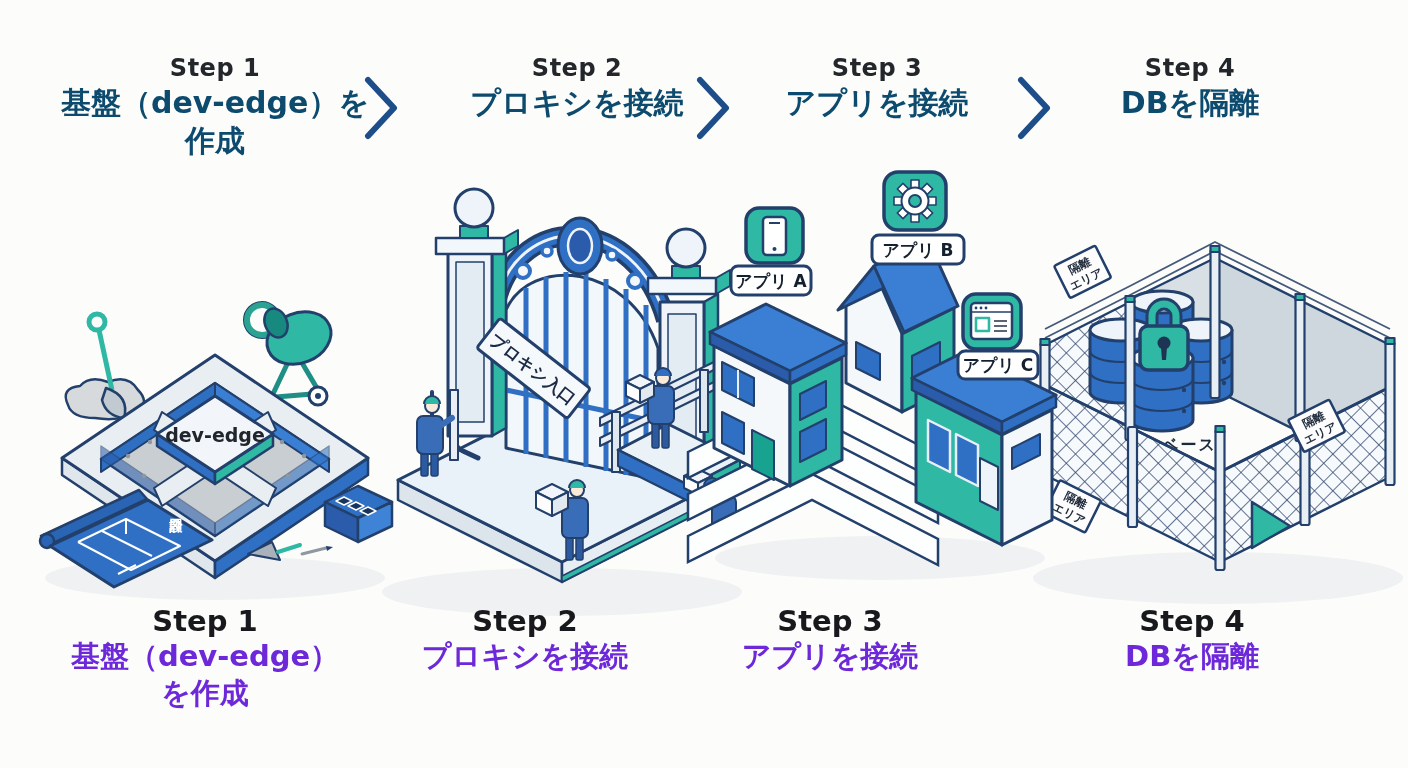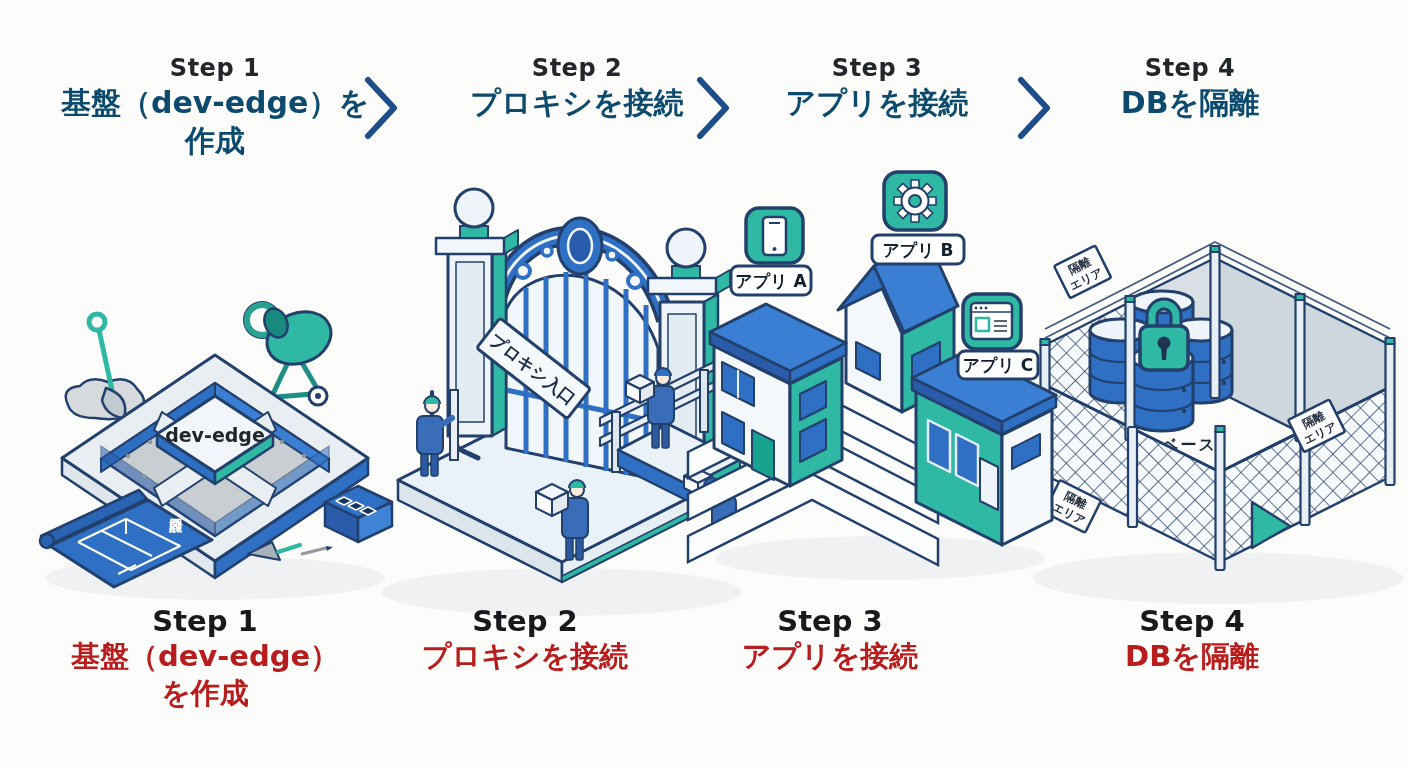--- a/index.html
+++ b/index.html
@@ -5,21 +5,21 @@
   html,body{margin:0;padding:0;}
   body{width:1408px;height:768px;overflow:hidden;background:#fcfcfb;
        font-family:"DejaVu Sans","Liberation Sans",sans-serif;color:#1b1e24;}
   .stage{position:relative;width:1143px;height:768px;}
   .step-header{position:absolute;top:54px;text-align:center;}
   .step-label{font-size:24px;font-weight:600;letter-spacing:.5px;color:#23262b;}
   .step-title{font-size:30px;font-weight:800;line-height:1.25;white-space:pre-line;margin-top:2px;color:#0c4a6e;}
   .chevron{position:absolute;top:76px;}
   .caption{position:absolute;top:604px;text-align:center;}
   .cap-step{font-size:29px;font-weight:800;color:#17191c;}
-  .cap-title{font-size:29px;font-weight:800;line-height:1.28;white-space:pre-line;color:#b91c1c;}
+  .cap-title{font-size:29px;font-weight:800;line-height:1.28;white-space:pre-line;color:#6d28d9;}
   .art{position:absolute;left:0;top:150px;}
   svg text{font-family:"DejaVu Sans","Liberation Sans",sans-serif;}
   .vtext{writing-mode:vertical-rl;text-orientation:upright;}
 </style>
 </head>
 <body>
 
 <div class="stage">
 
   <div class="step-header" style="left:35px;width:360px;">

